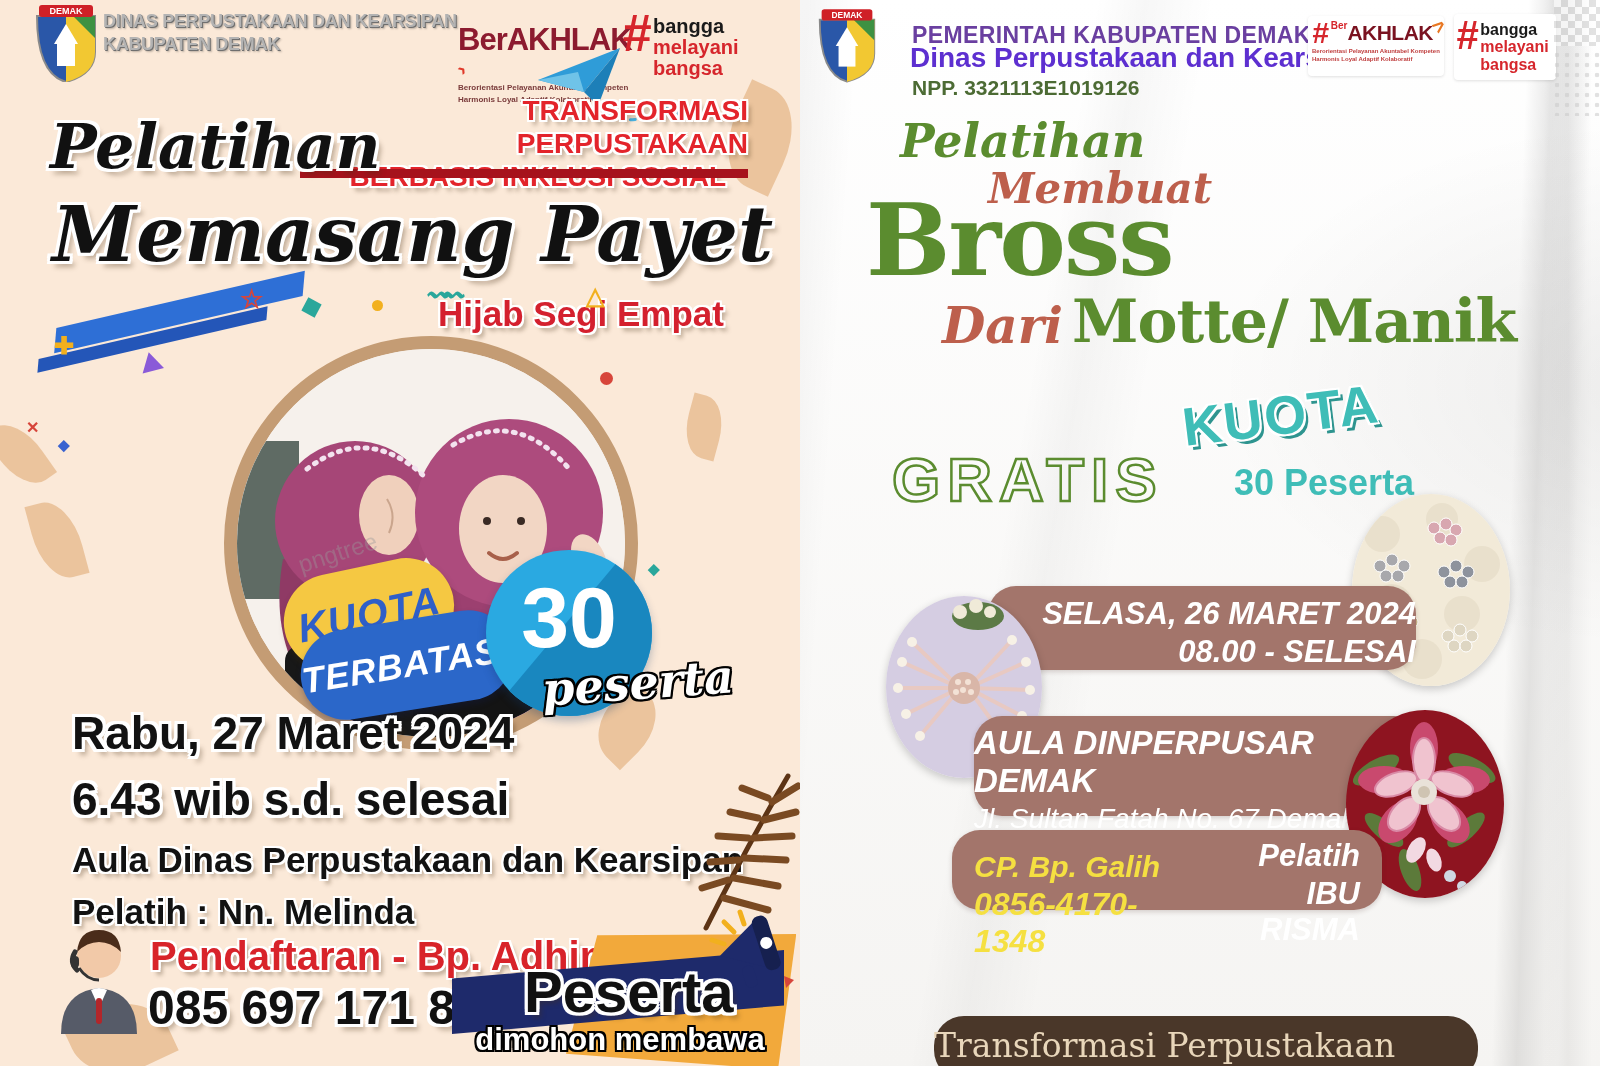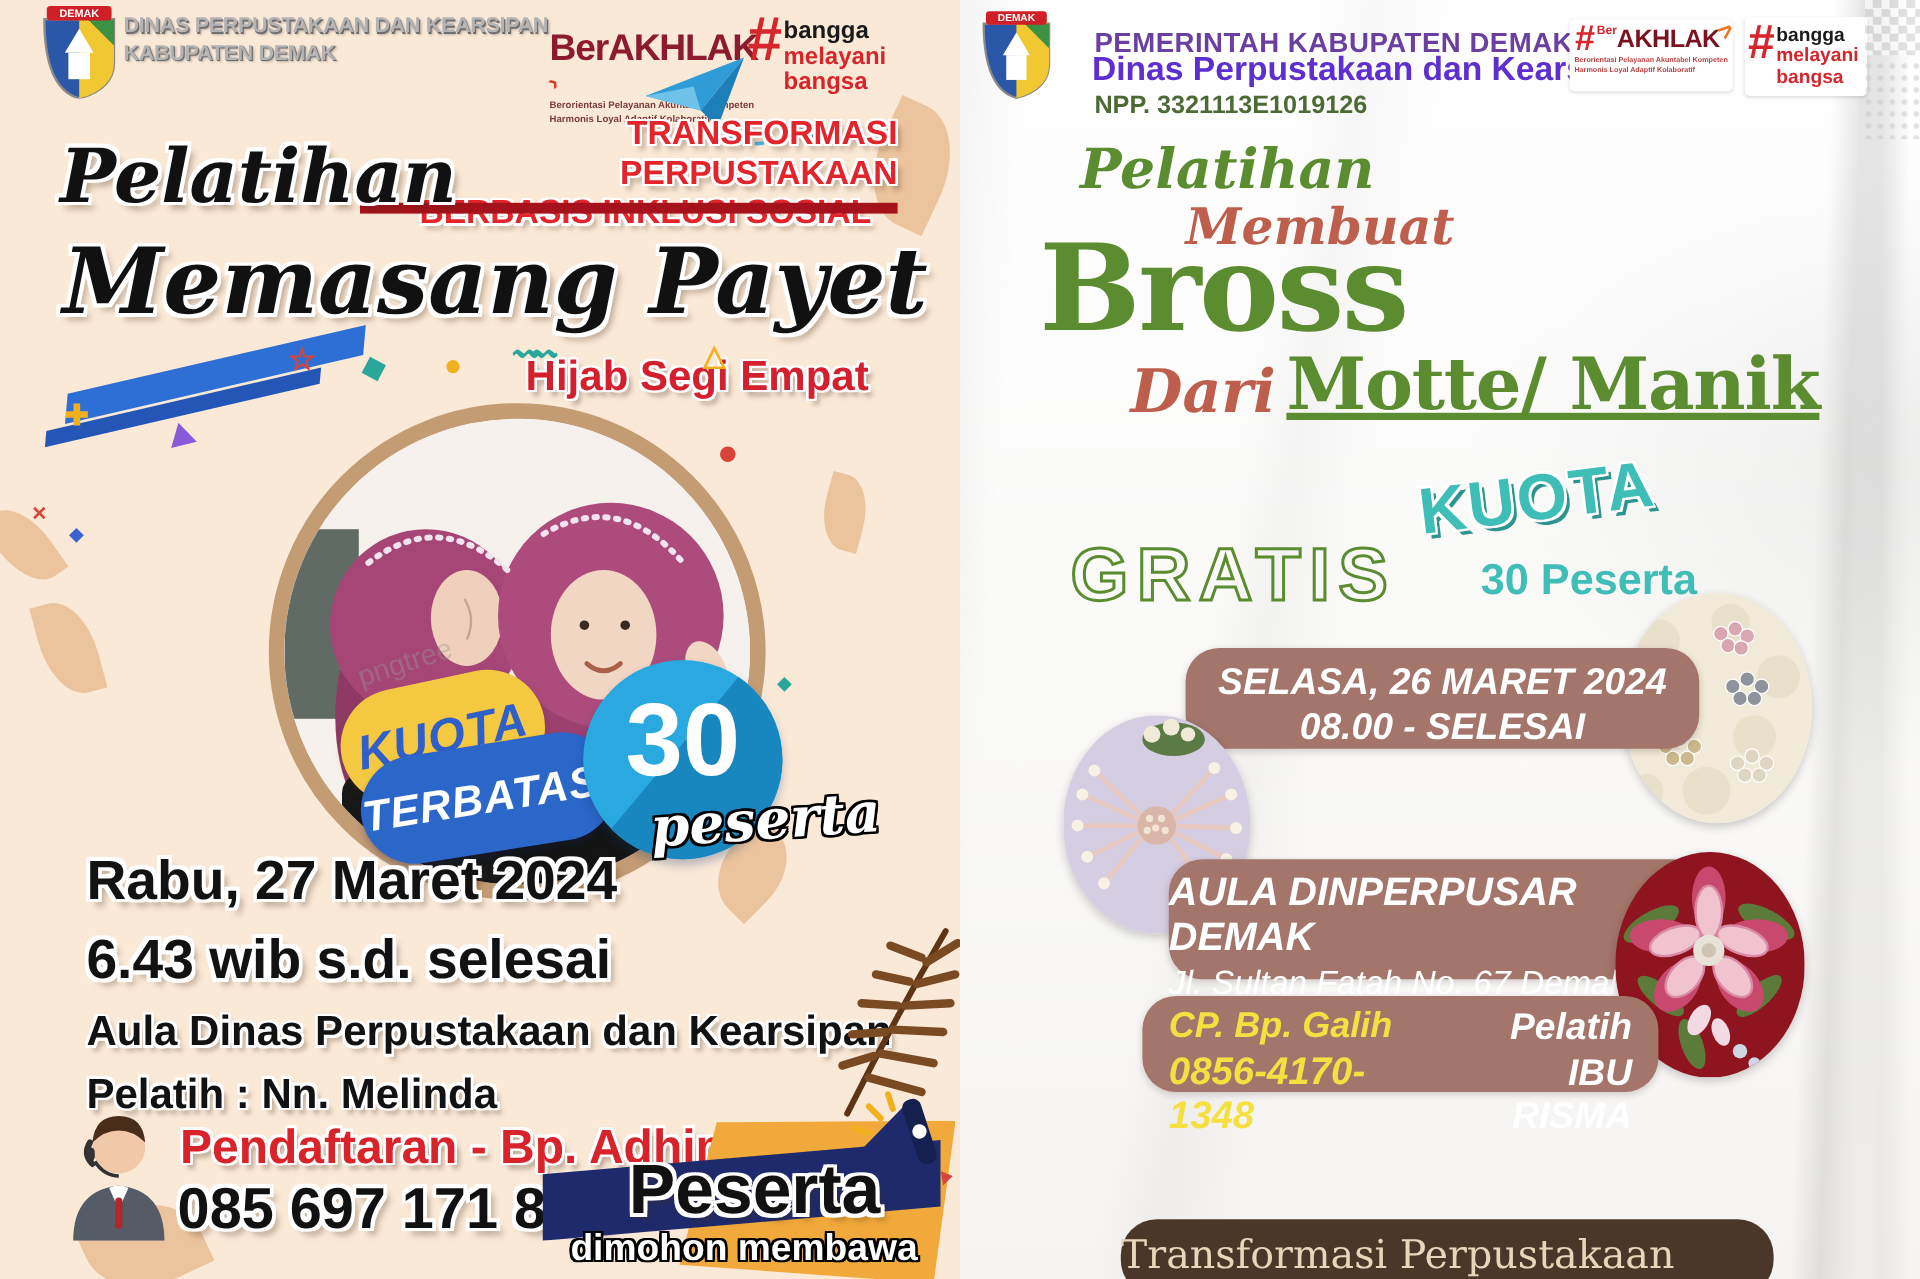--- a/index.html
+++ b/index.html
@@ -85,38 +85,38 @@
   .r-bg .words{font-size:16px;font-weight:800;line-height:1.08;margin-left:2px;margin-top:4px;}
   .checker{position:absolute;left:754px;top:0;width:46px;height:46px;opacity:.6;
            background:repeating-conic-gradient(#cfcfcf 0 25%,#ffffff 0 50%) 0 0/14px 14px;}
   .dots{position:absolute;left:752px;top:50px;width:48px;height:66px;opacity:.55;
         background-image:radial-gradient(#c9c9c9 2px,transparent 2.6px);background-size:10px 10px;}
   .serifB{font-family:"DejaVu Serif",serif;font-weight:700;}
   .r-t1{position:absolute;left:100px;top:114px;font-size:46px;color:#5b8c2f;}
   .r-t2{position:absolute;left:188px;top:164px;font-size:42px;color:#bd5f4c;}
   .r-t3{position:absolute;left:66px;top:190px;font-size:100px;line-height:1;color:#5b8c2f;letter-spacing:-2px;}
   .r-t4{position:absolute;left:142px;top:296px;font-size:50px;color:#bd5f4c;}
-  .r-t5{position:absolute;left:272px;top:286px;font-size:60px;color:#5b8c2f;letter-spacing:-1px;text-decoration:underline;}
+  .r-t5{position:absolute;left:272px;top:286px;font-size:60px;color:#5b8c2f;letter-spacing:-1px;}
   .r-gratis{position:absolute;left:92px;top:444px;font-size:62px;font-weight:900;letter-spacing:7px;
             color:rgba(255,255,255,.15);-webkit-text-stroke:2.5px #5b8c2f;}
   .r-kuota{position:absolute;left:382px;top:384px;font-size:54px;font-weight:900;color:#3fbdb7;
            transform:rotate(-7deg);letter-spacing:2px;
            text-shadow:-2px -2px 0 #fff,2px -2px 0 #fff,-2px 2px 0 #fff,2px 2px 0 #fff,4px 5px 0 #2e948f;}
   .r-kuota2{position:absolute;left:434px;top:462px;font-size:36px;font-weight:800;color:#3fbdb7;}
   .rib{position:absolute;background:#a3756b;border-radius:28px;color:#fff;font-style:italic;
        box-shadow:0 2px 5px rgba(60,30,20,.18);}
-  .rib1{left:188px;top:540px;width:428px;height:84px;text-align:center;padding-top:10px;box-sizing:border-box;}
+  .rib1{left:188px;top:586px;width:428px;height:84px;text-align:right;padding-top:10px;box-sizing:border-box;}
   .rib1 .a{font-size:31px;font-weight:800;}
   .rib1 .b{font-size:31px;font-weight:800;margin-top:2px;}
   .rib2{left:174px;top:716px;width:448px;height:100px;text-align:left;padding-top:8px;box-sizing:border-box;}
   .rib2 .a{font-size:33px;font-weight:800;}
   .rib2 .b{font-size:28px;font-weight:500;margin-top:3px;}
   .rib3{left:152px;top:830px;width:430px;height:80px;display:flex;justify-content:space-between;
         padding:8px 22px 0 22px;box-sizing:border-box;}
-  .rib3 .cp1{font-size:30px;font-weight:600;color:#f5e041;}
+  .rib3 .cp1{font-size:30px;font-weight:600;color:#f5e041;margin-top:12px;}
   .rib3 .cp2{font-size:32px;font-weight:900;color:#f5e041;margin-top:2px;}
   .rib3 .tr1{font-size:31px;font-weight:600;text-align:right;}
   .rib3 .tr2{font-size:31px;font-weight:900;text-align:right;margin-top:2px;}
   .oval{position:absolute;border-radius:50%;overflow:hidden;box-shadow:0 3px 8px rgba(0,0,0,.2);}
   .ov-pearl{left:552px;top:494px;width:158px;height:192px;}
   .ov-btf{left:86px;top:596px;width:156px;height:182px;}
   .ov-flw{left:546px;top:710px;width:158px;height:188px;}
   .r-foot{position:absolute;left:134px;top:1016px;width:544px;height:64px;background:#4a3729;border-radius:30px;
           display:flex;justify-content:center;padding-top:10px;box-sizing:border-box;}
   .r-foot span{font-family:"DejaVu Serif",serif;font-size:33px;color:#e8d6ba;}

